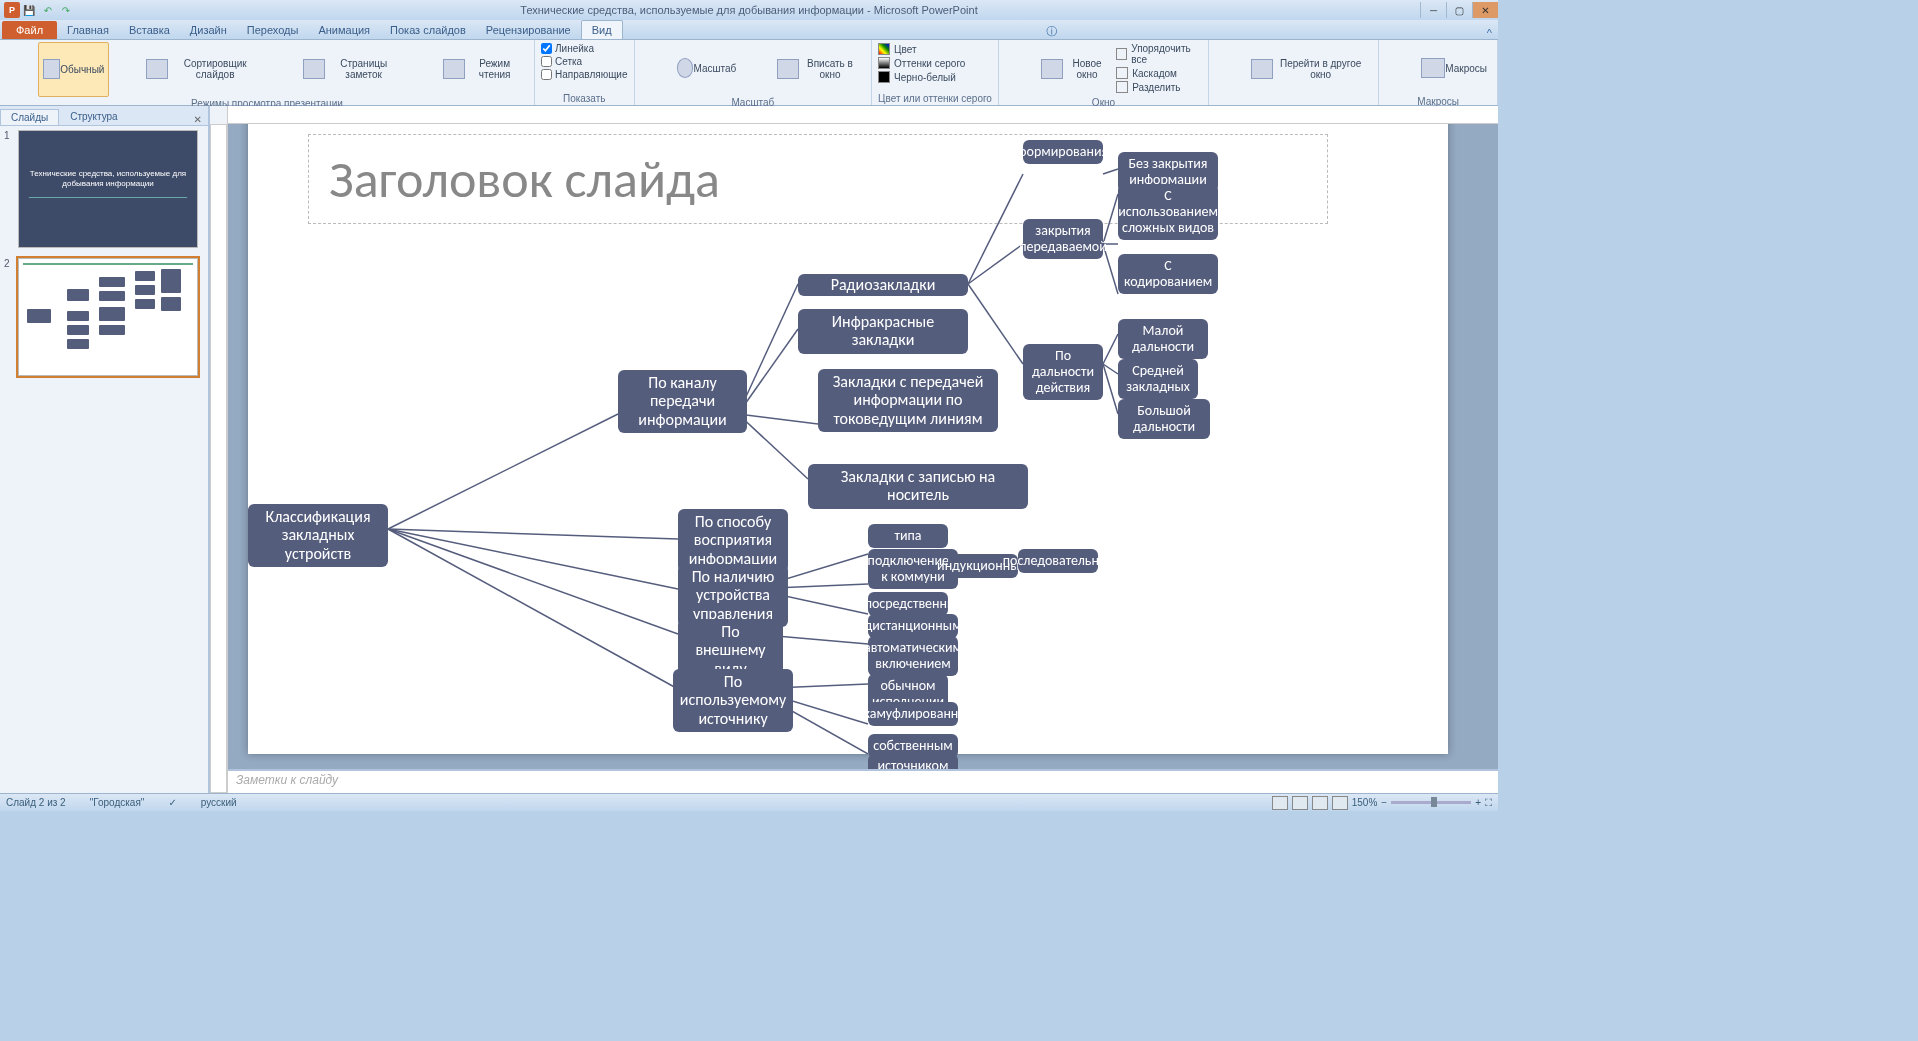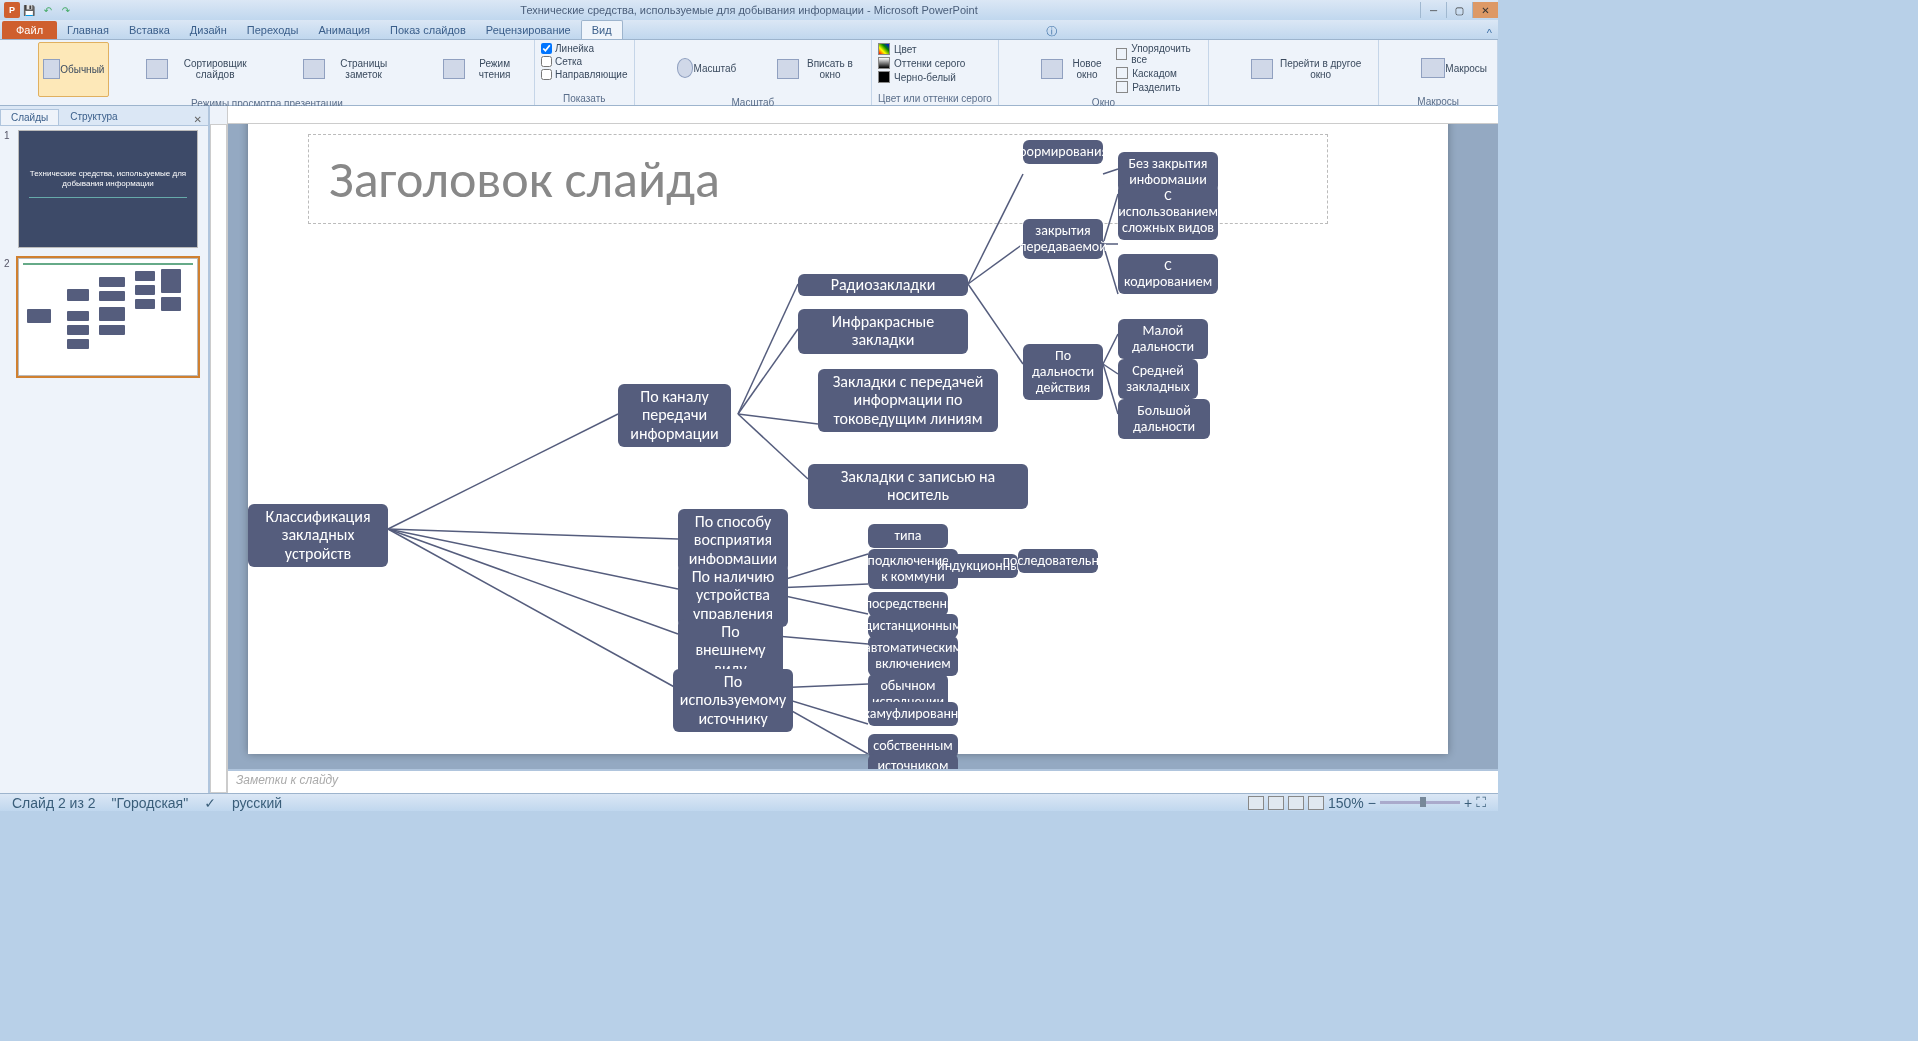--- a/index.html
+++ b/index.html
@@ -68,21 +68,21 @@
 .title-text { font-size: 52px; color: #888; font-family: Calibri, sans-serif; }
 
 .node { position: absolute; background: #555d7d; color: white; border-radius: 6px; display: flex; align-items: center; justify-content: center; text-align: center; font-size: 16px; padding: 4px 8px; line-height: 1.15; font-family: Calibri, sans-serif; }
 .node.sm { font-size: 14px; }
 svg.lines { position: absolute; left: 0; top: 0; width: 100%; height: 100%; pointer-events: none; }
 svg.lines line { stroke: #555d7d; stroke-width: 1.5; }
 
 .notes { height: 24px; background: white; border-top: 2px solid #b0c5dd; padding: 2px 8px; font-size: 12px; color: #aaa; font-style: italic; }
 
 
-.statusbar { position: absolute; bottom: 0; left: 0; right: 0; height: 18px; background: linear-gradient(#dbe7f5, #c0d7ee); border-top: 1px solid #9db4cd; display: flex; align-items: center; font-size: 14px; color: #3a5e7a; padding: 0 12px; gap: 16px; }
+.statusbar { position: absolute; bottom: 0; left: 0; right: 0; height: 18px; background: linear-gradient(#dbe7f5, #c0d7ee); border-top: 1px solid #9db4cd; display: flex; align-items: center; font-size: 10px; color: #3a5e7a; padding: 0 6px; gap: 24px; }
 .statusbar .right { margin-left: auto; display: flex; align-items: center; gap: 4px; }
 .viewbtn { width: 16px; height: 14px; border: 1px solid #888; background: #e0e8f0; }
 .zoom-slider { width: 80px; height: 3px; background: #aac; position: relative; }
 .zoom-thumb { position: absolute; width: 6px; height: 10px; background: #789; top: -4px; left: 50%; }
 </style>
 </head>
 <body>
 
 <div class="titlebar">
   <div class="qat">
@@ -302,21 +302,21 @@
           <line x1="505" y1="475" x2="620" y2="500"></line>
           <line x1="505" y1="520" x2="620" y2="530"></line>
           <line x1="505" y1="575" x2="620" y2="570"></line>
           <line x1="505" y1="575" x2="620" y2="610"></line>
           <line x1="505" y1="575" x2="620" y2="640"></line>
           <line x1="690" y1="455" x2="700" y2="455"></line>
           <line x1="755" y1="455" x2="770" y2="455"></line>
         </svg>
 
         <div class="node" style="left:0px; top:390px; width:140px">Классификация закладных устройств</div>
-        <div class="node" style="left:370px; top:270px; width:113px">По каналу передачи информации</div>
+        <div class="node" style="left:370px; top:256px; width:129px">По каналу передачи информации</div>
         <div class="node" style="left:550px; top:160px; width:170px; height:22px">Радиозакладки</div>
         <div class="node" style="left:550px; top:195px; width:170px">Инфракрасные закладки</div>
         <div class="node" style="left:570px; top:255px; width:180px">Закладки с передачей информации по токоведущим линиям</div>
         <div class="node" style="left:560px; top:350px; width:220px">Закладки с записью на носитель</div>
 
         <div class="node sm" style="left:775px; top:26px; width:80px">формирования</div>
         <div class="node sm" style="left:775px; top:105px; width:80px">закрытия передаваемой</div>
         <div class="node sm" style="left:775px; top:230px; width:80px">По дальности действия</div>
 
         <div class="node sm" style="left:870px; top:38px; width:100px">Без закрытия информации</div>

